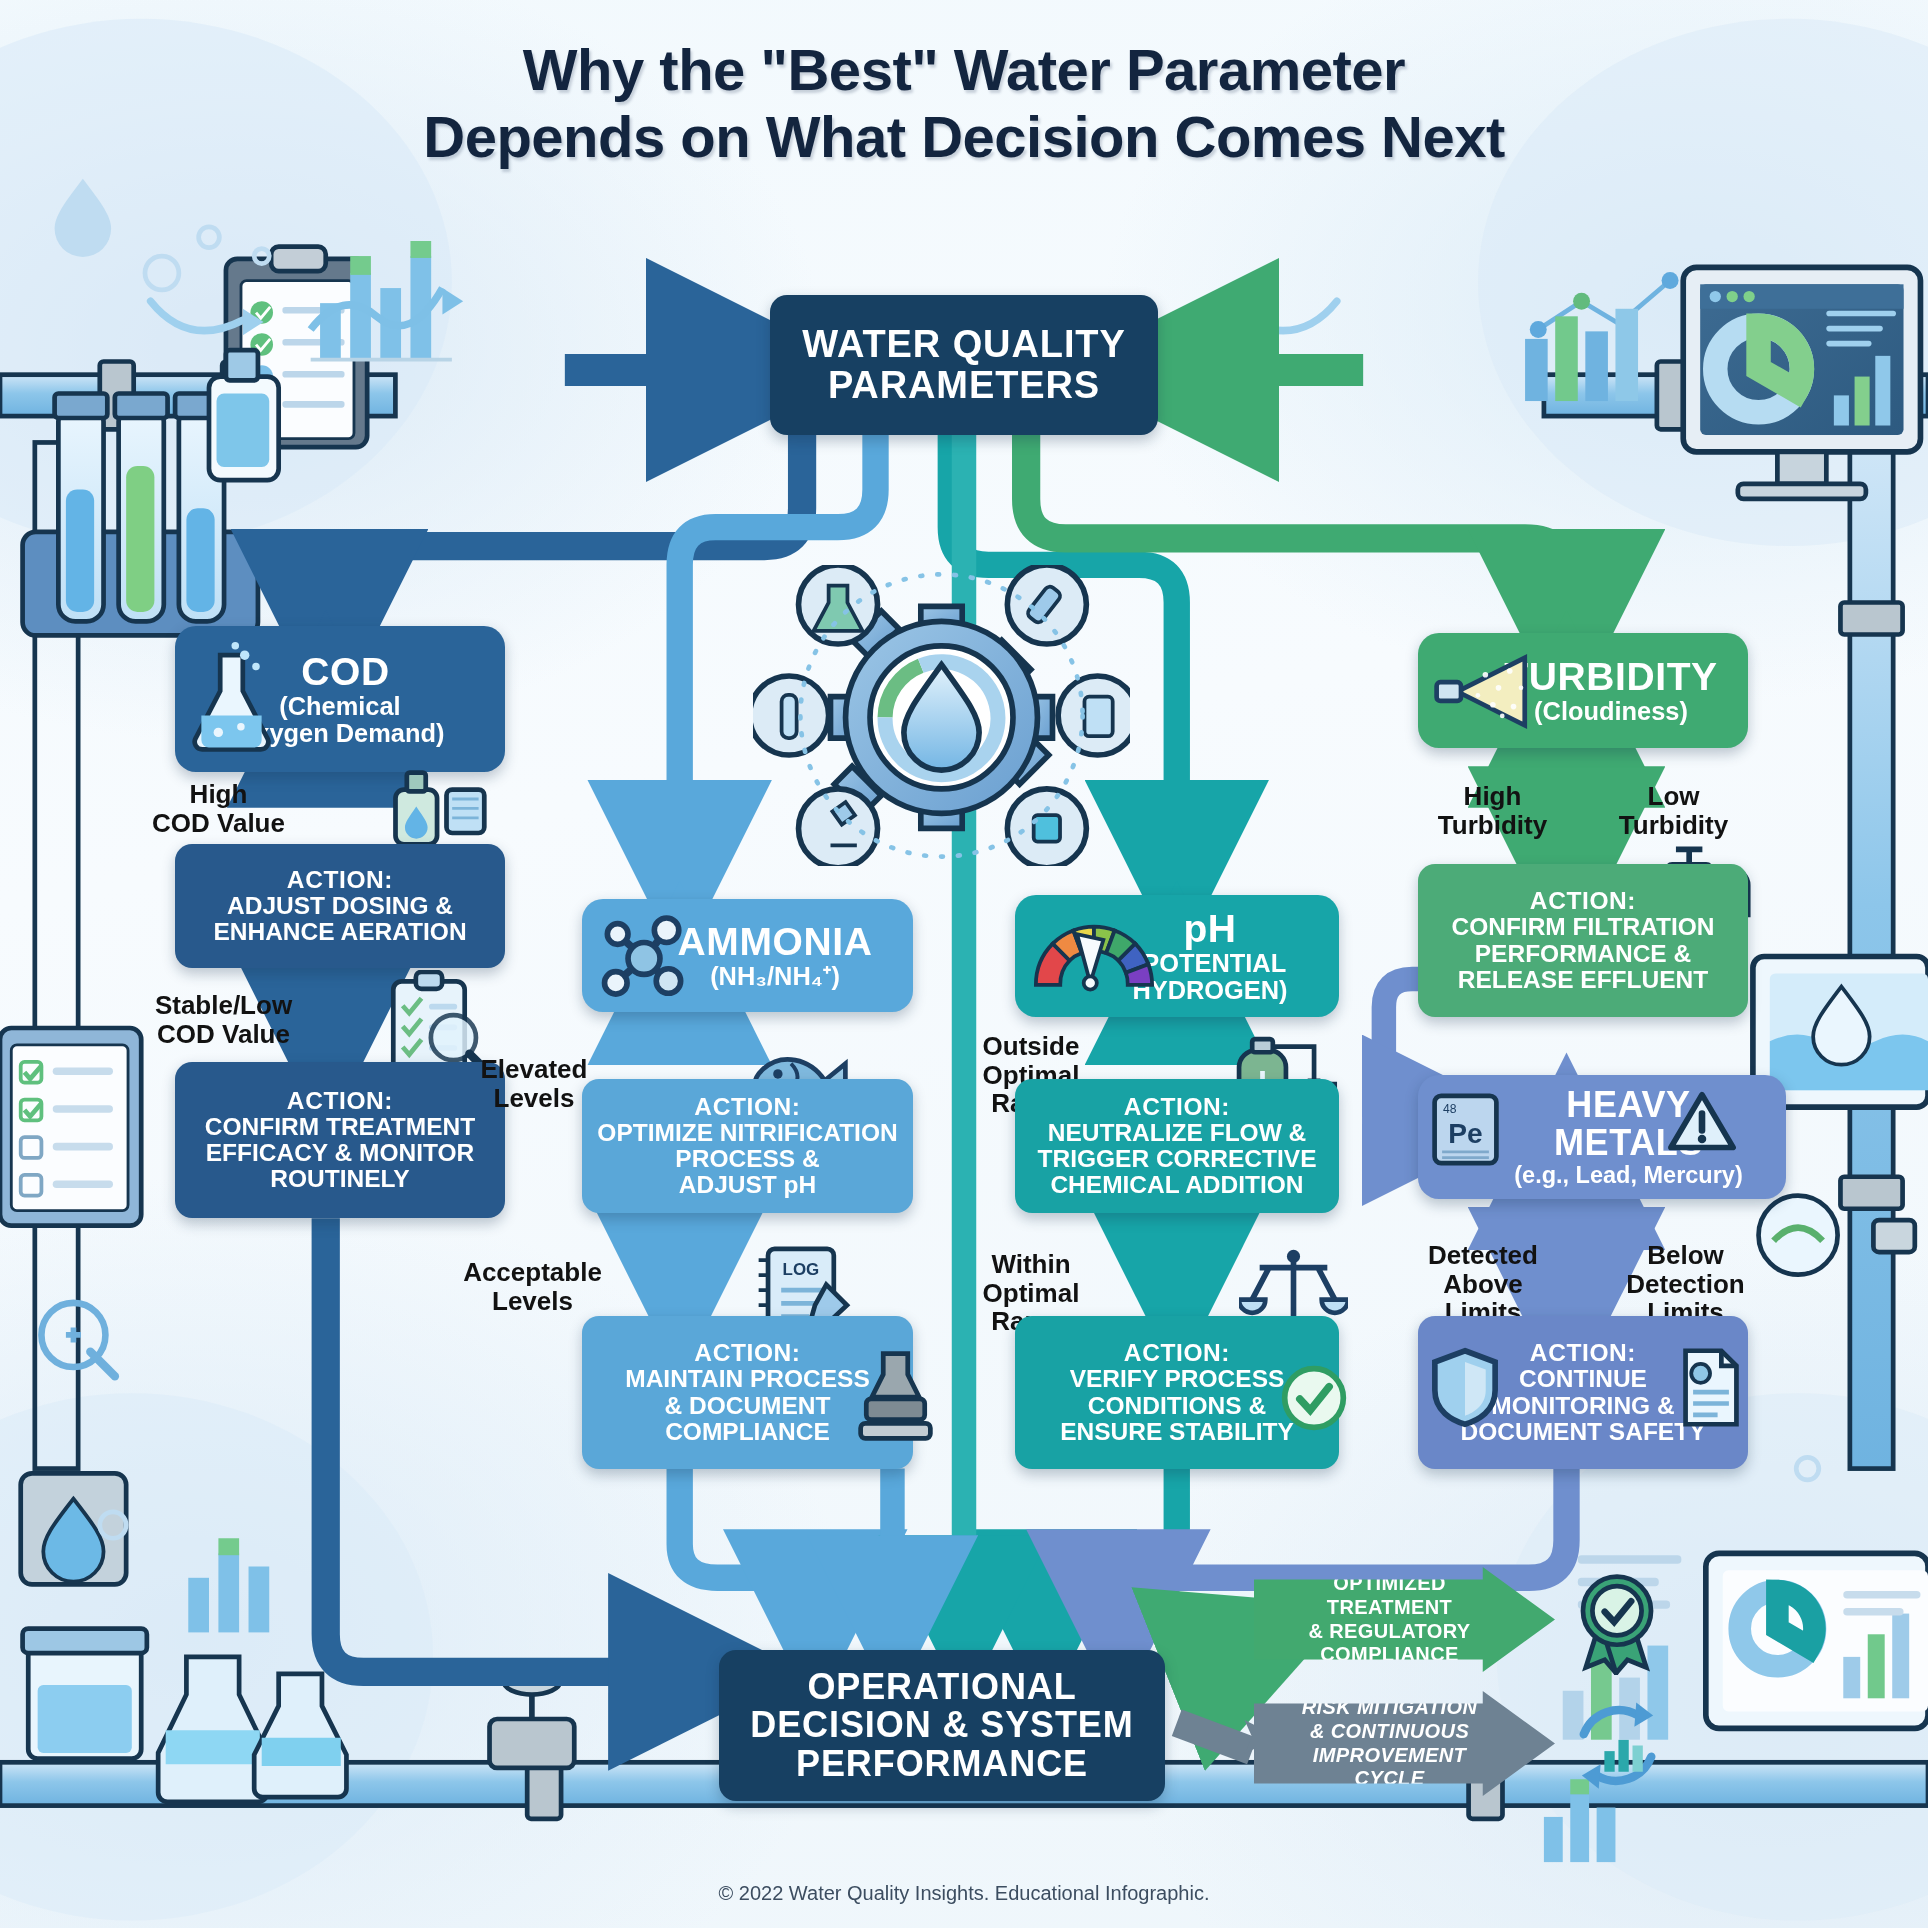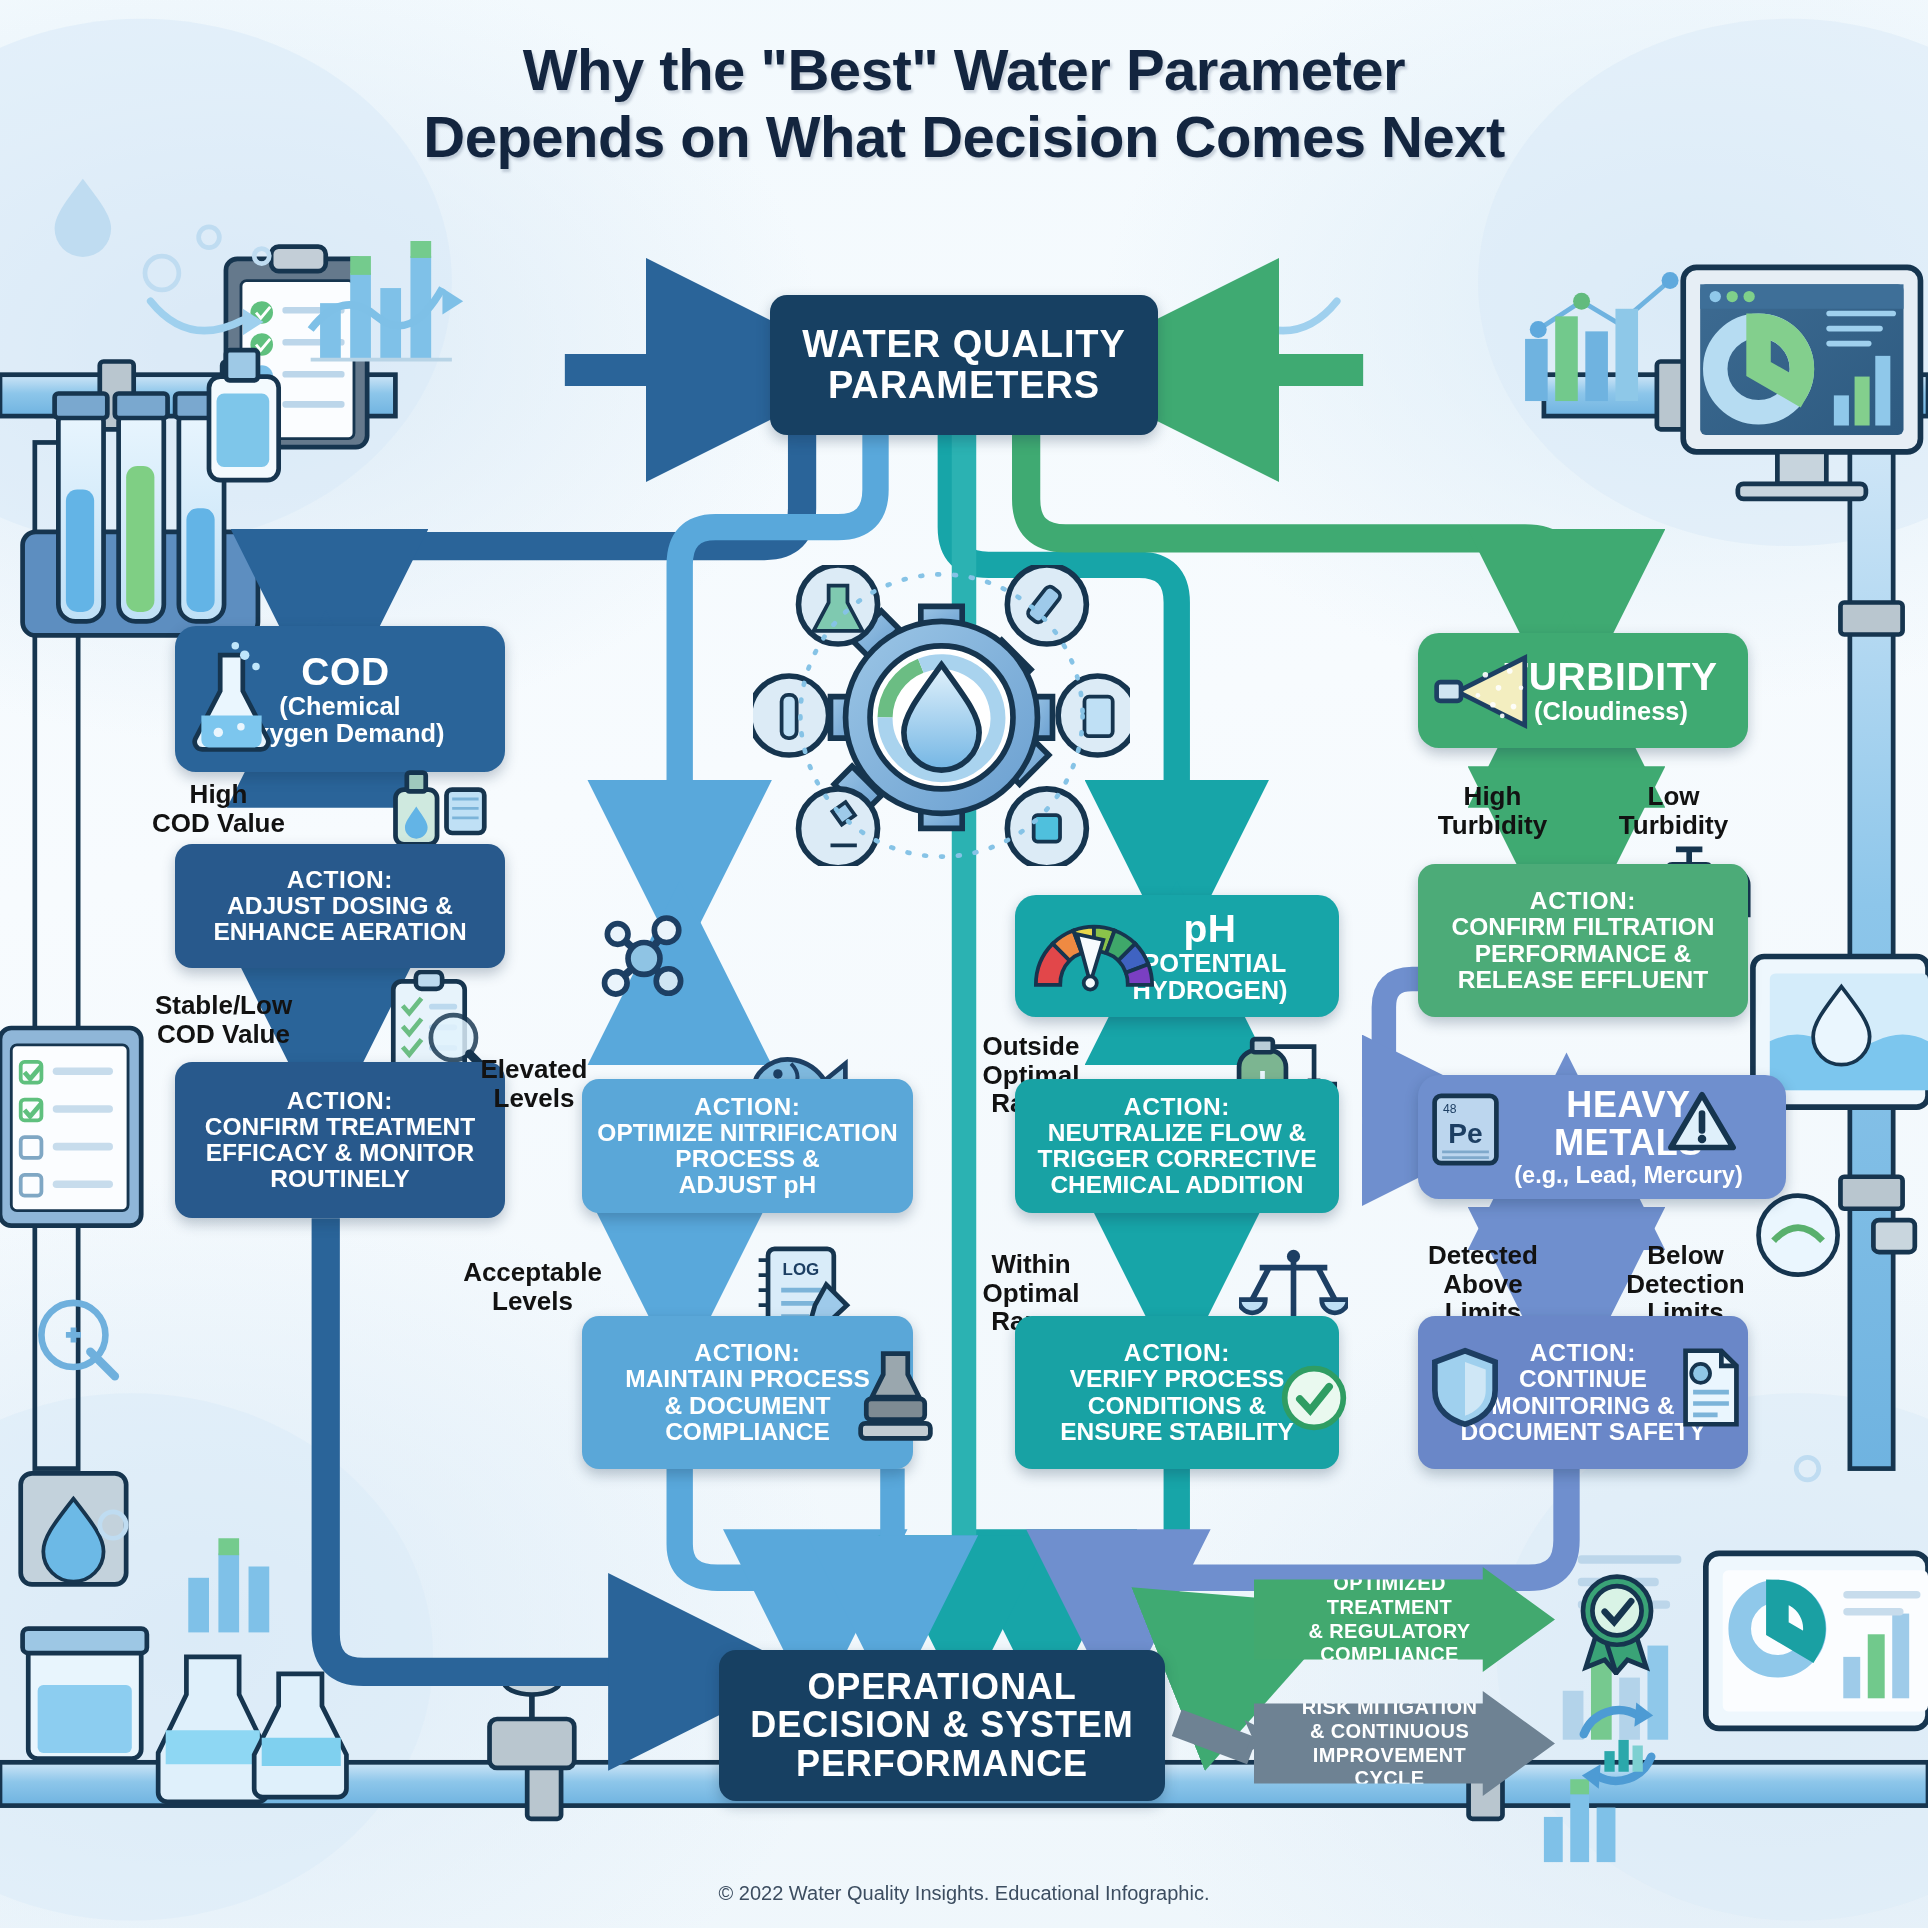--- a/index.html
+++ b/index.html
@@ -89,21 +89,21 @@
   
   .outcome {
     position:absolute;
     display:flex; align-items:center; justify-content:center;
     color:#fff; font-weight:bold; font-size:20px; line-height:1.18;
     text-align:center; letter-spacing:0.4px;
     padding:11.3px 51px 11.3px 21px;
     filter: drop-shadow(0 3.8px 6.6px rgba(20,45,75,.24));
   }
   .o-green { background:#42a96f; clip-path: polygon(0 12%,76% 12%,76% 0,100% 50%,76% 100%,76% 88%,0 88%); border-radius:13px 0 0 13px;}
-  .o-gray  { background:#6e8293; clip-path: polygon(0 12%,76% 12%,76% 0,100% 50%,76% 100%,76% 88%,0 88%); border-radius:13px 0 0 13px;}
+  .o-gray  { background:#6e8293; clip-path: polygon(0 12%,76% 12%,76% 0,100% 50%,76% 100%,76% 88%,0 88%); border-radius:13px 0 0 13px;font-style:italic;}
 
   .icon-slot { position:absolute; }
 </style>
 </head>
 <body>
 
 <div id="stage">
 
   <svg id="deco" viewBox="0 0 2048 2048">
     <defs>
@@ -563,20 +563,24 @@
       <path d="M95 89 l18 18" stroke="#16354f" stroke-width="9" stroke-linecap="round"></path>
     </svg>
 
     <div class="node action c-codact" style="left:175px; top:1062px; width:330px; height:156px;">
       <div class="hl">ACTION:</div>
       <div class="sub">CONFIRM TREATMENT</div>
       <div class="sub">EFFICACY &amp; MONITOR</div>
       <div class="sub">ROUTINELY</div>
     </div>
 
+    <div class="node param c-amm" style="left:582px; top:899px; width:331px; height:113px;">
+      <div class="hl" style="margin-left:55px;">AMMONIA</div>
+      <div class="sub" style="margin-left:55px;">(NH₃/NH₄⁺)</div>
+    </div>
     <svg class="icon-slot" style="left:597px; top:913px; width:94px; height:89px;" viewBox="0 0 100 94">
       <g stroke="#1d3f63" stroke-width="8" stroke-linecap="round">
         <path d="M50 48 L22 22 M50 48 L74 18 M50 48 L20 74 M50 48 L76 72"></path>
       </g>
       <circle cx="50" cy="48" r="17" fill="#8fc4e4" stroke="#1d3f63" stroke-width="6"></circle>
       <circle cx="22" cy="22" r="11" fill="#eaf4fb" stroke="#1d3f63" stroke-width="6"></circle>
       <circle cx="74" cy="18" r="13" fill="#eaf4fb" stroke="#1d3f63" stroke-width="6"></circle>
       <circle cx="20" cy="74" r="12" fill="#eaf4fb" stroke="#1d3f63" stroke-width="6"></circle>
       <circle cx="76" cy="72" r="13" fill="#cfe5f3" stroke="#1d3f63" stroke-width="6"></circle>
     </svg>

